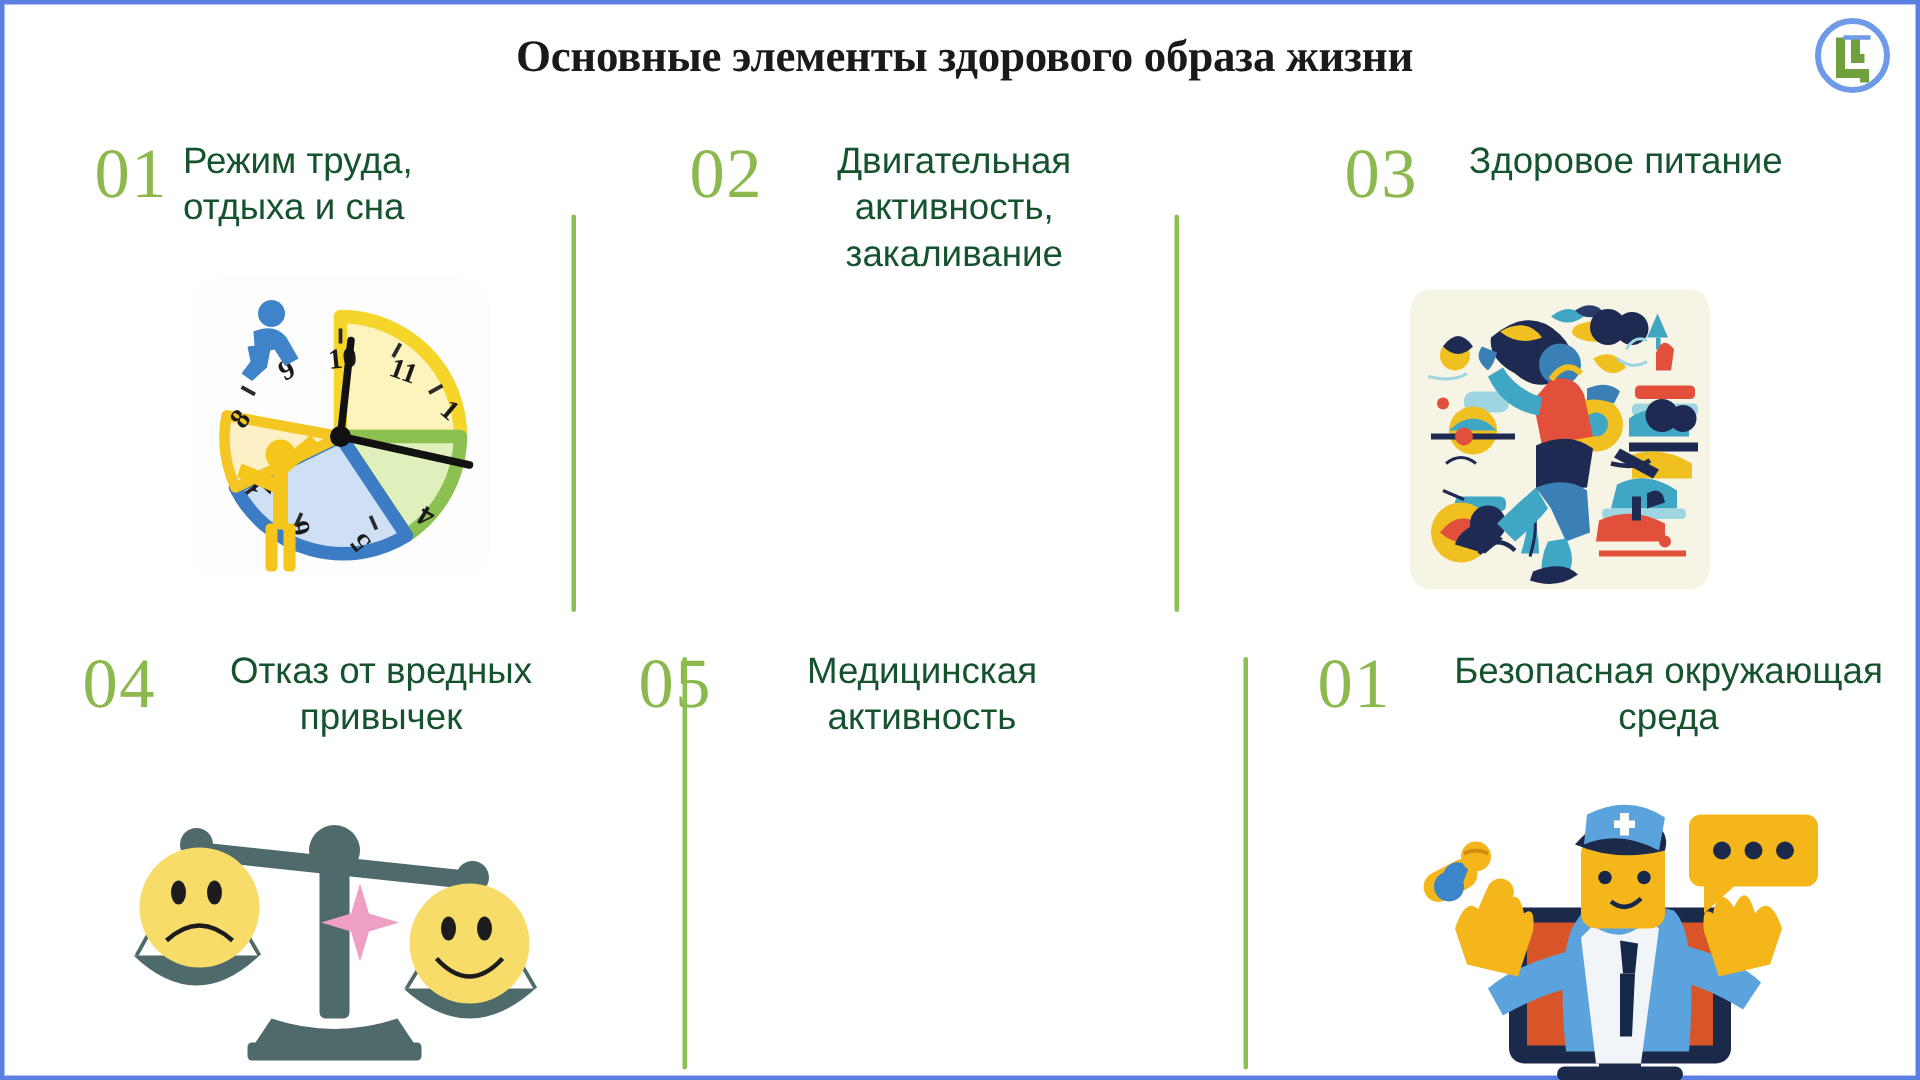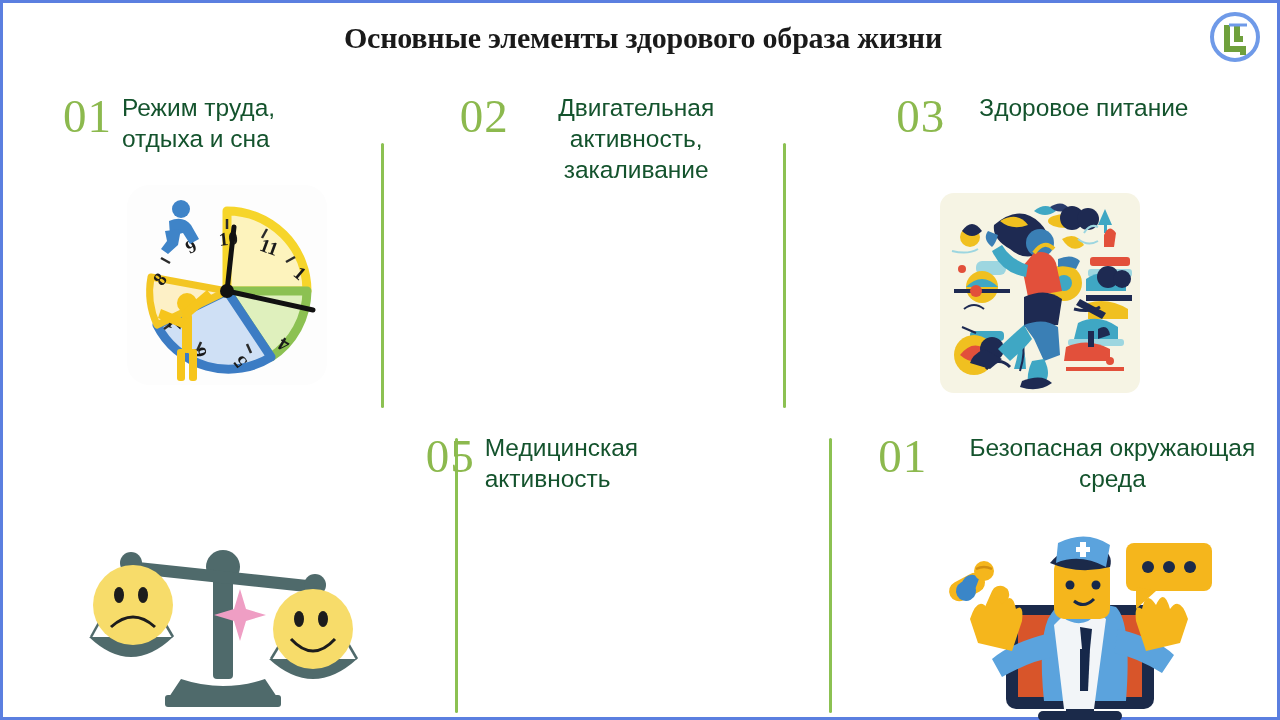--- a/index.html
+++ b/index.html
@@ -65,21 +65,21 @@
   .c1 .head{position:absolute;left:60px;top:12px;width:300px;}
   .c1 .label{text-align:left;}
   .c2 .head{position:absolute;left:30px;top:12px;width:320px;}
   .c2 .label{text-align:center;width:235px;}
   .c3 .head{position:absolute;left:40px;top:12px;width:360px;}
   .c3 .label{text-align:left;margin-left:24px;}
 
   .c4 .head{position:absolute;left:52px;top:10px;width:360px;}
   .c4 .label{text-align:center;width:280px;}
   .c5 .head{position:absolute;left:-4px;top:10px;width:350px;}
-  .c5 .label{width:260px;}
+  .c5 .label{text-align:center;width:260px;}
   .c6 .head{position:absolute;left:22px;top:10px;width:420px;}
   .c6 .label{text-align:center;width:350px;}
 
   
   .art{position:absolute;}
   .a1{left:118px;top:98px;width:212px;height:212px;}
   .a2{left:508px;top:110px;width:204px;height:204px;}
   .a4{left:78px;top:110px;width:290px;height:185px;}
   .a5{left:500px;top:100px;width:300px;height:200px;}
   .art svg{display:block;width:100%;height:100%;}
@@ -261,20 +261,27 @@
           <div>Здоровое питание</div>
         </div>
       </div>
 
     </div>
   </div>
 
   <div class="row row-bottom">
 
     <div class="cell c4">
+      <div class="head">
+        <div class="num">04</div>
+        <div class="label">
+          <div>Отказ от вредных</div>
+          <div>привычек</div>
+        </div>
+      </div>
       <div class="art a4">
         <svg viewBox="0 0 290 185">
           <g fill="#4f6a6b">
             <rect x="132" y="30" width="20" height="116" rx="4"></rect>
             <circle cx="142" cy="34" r="17"></circle>
             <path d="M100 146 q42 14 84 0 l12 18 -108 0z"></path>
             <rect x="84" y="162" width="116" height="12" rx="3"></rect>
             <path d="M48 28 l188 20 -2 12 -188 -20z"></path>
             <circle cx="50" cy="30" r="11"></circle>
             <circle cx="234" cy="52" r="11"></circle>

